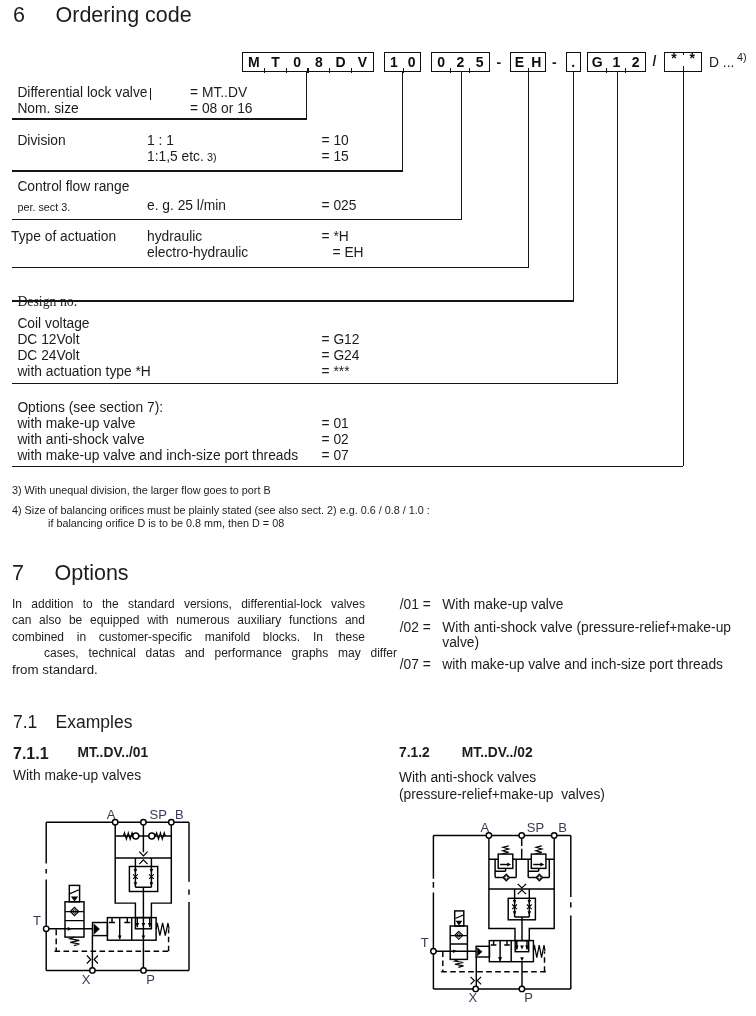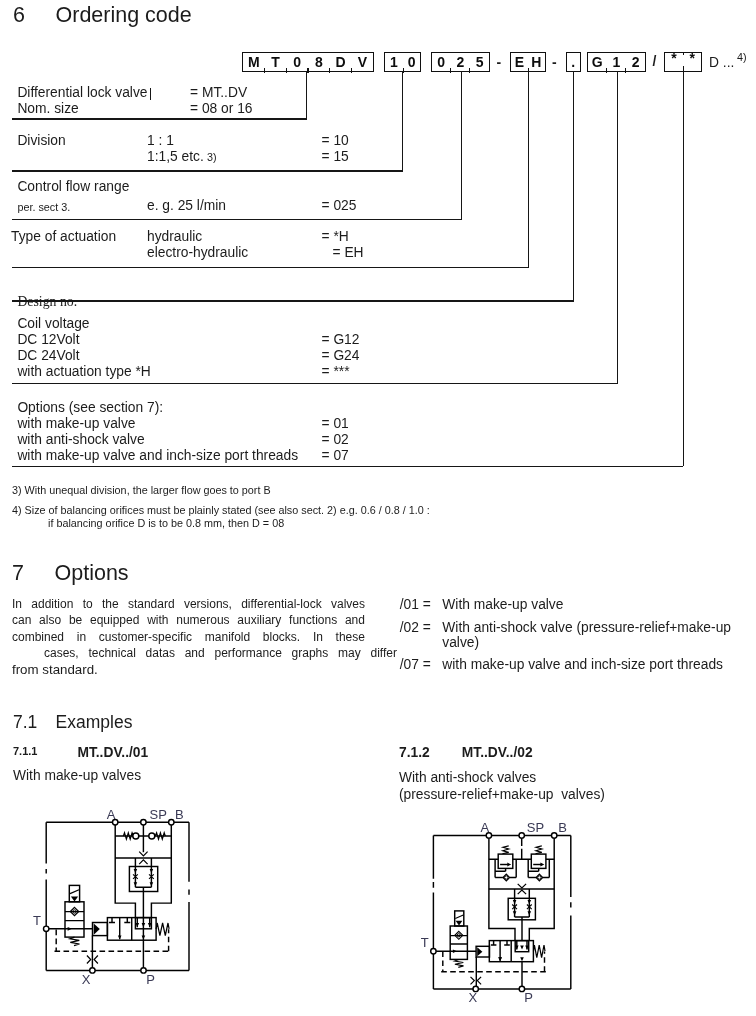--- a/index.html
+++ b/index.html
@@ -187,21 +187,21 @@
 <div class="t f14" style="left:399.7px;top:598.3px;">/01 =</div>
 <div class="t f14" style="left:442.3px;top:598.3px;">With make-up valve</div>
 <div class="t f14" style="left:399.7px;top:620.6px;">/02 =</div>
 <div class="t f14" style="left:442.3px;top:620.6px;">With anti-shock valve (pressure-relief+make-up</div>
 <div class="t f14" style="left:442.3px;top:636px;">valve)</div>
 <div class="t f14" style="left:399.7px;top:657.8px;">/07 =</div>
 <div class="t f14" style="left:442.3px;top:657.8px;">with make-up valve and inch-size port threads</div>
 
 <div class="t h17" style="left:13px;top:713.8px;">7.1</div>
 <div class="t h17" style="left:55.6px;top:713.8px;">Examples</div>
-<div class="t b" style="left:13px;top:746.1px;font-size:11px;">7.1.1</div>
+<div class="t b" style="left:13px;top:746.1px;font-size:16px;">7.1.1</div>
 <div class="t b" style="left:77.4px;top:746.1px;font-size:13.8px;">MT..DV../01</div>
 <div class="t b" style="left:399px;top:746.1px;font-size:13.8px;">7.1.2</div>
 <div class="t b" style="left:461.8px;top:746.1px;font-size:13.8px;">MT..DV../02</div>
 <div class="t f14" style="left:13px;top:768.7px;">With make-up valves</div>
 <div class="t f14" style="left:399px;top:770.6px;">With anti-shock valves</div>
 <div class="t f14" style="left:399px;top:788.2px;">(pressure-relief+make-up  valves)</div>
 
 <svg style="position:absolute;left:28px;top:800px;" width="180" height="200" viewBox="28 800 180 200" fill="none" stroke="#000" stroke-width="1.45">
 
   <path d="M46.2,822.2 H189"></path>

